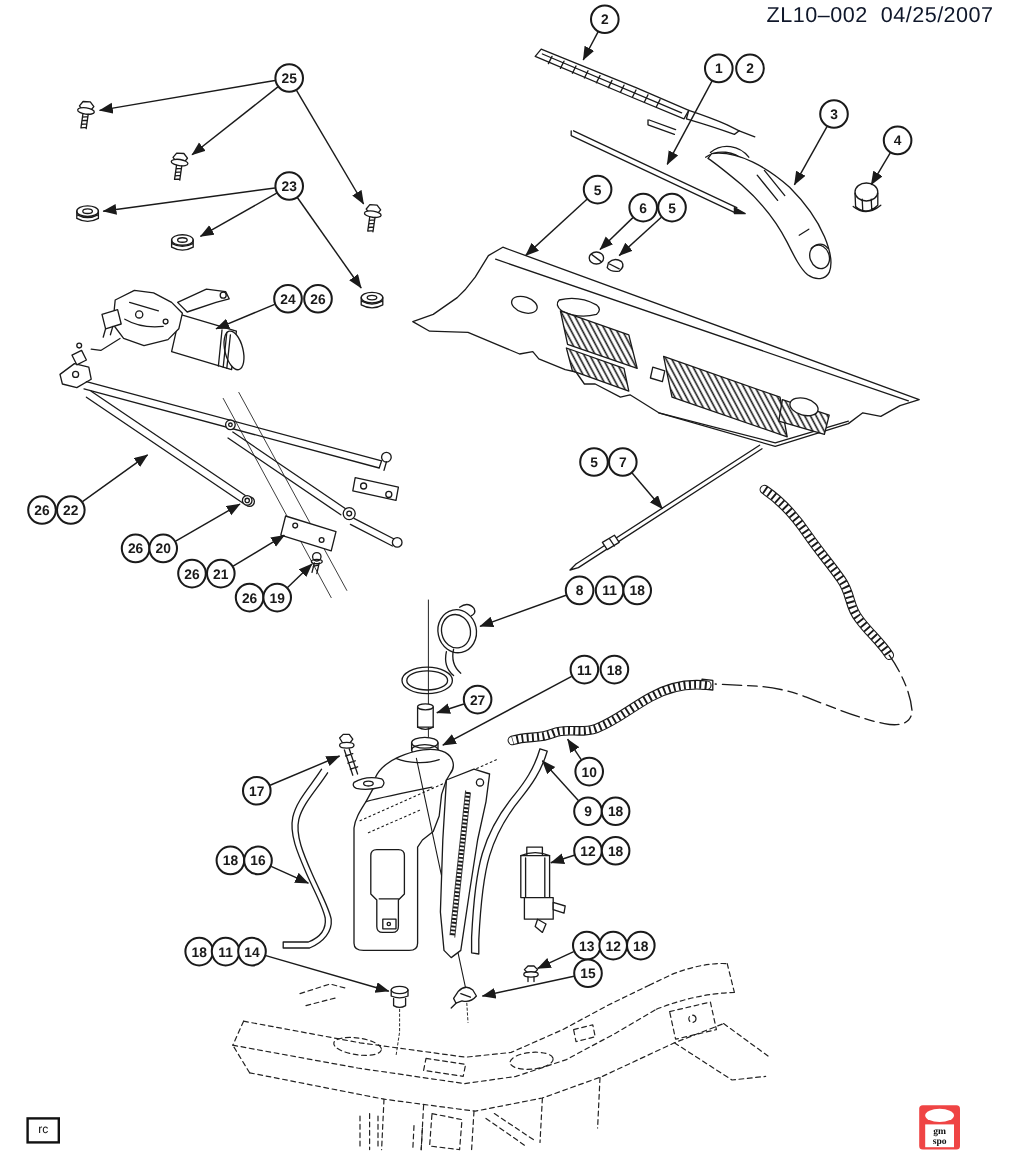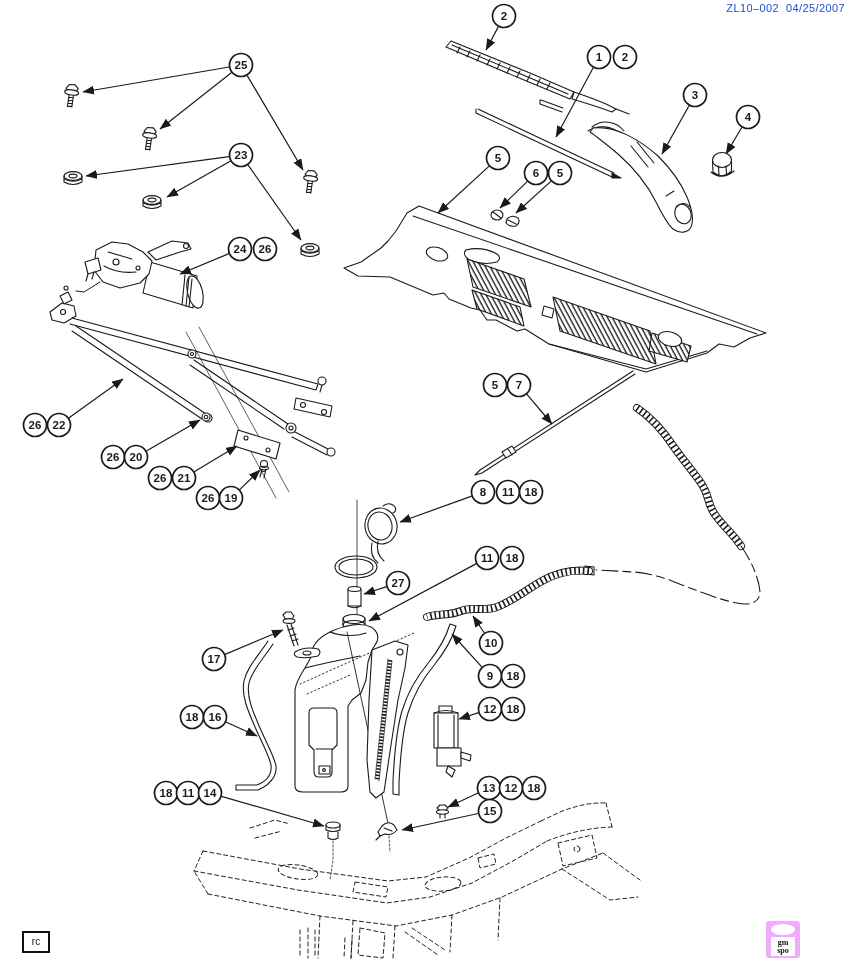--- a/index.html
+++ b/index.html
@@ -1,23 +1,23 @@
 <!DOCTYPE html>
 <html><head>
 <meta charset="utf-8">
 <style>
   html,body{margin:0;padding:0;background:#fff;}
   #page{position:relative;width:851px;height:960px;background:#fff;overflow:hidden;
         font-family:"Liberation Sans",sans-serif;color:#111;}
   #art-svg{position:absolute;left:0;top:0;}
-  .hdr{position:absolute;top:2px;right:6px;font-size:11px;letter-spacing:.4px;
-       font-family:"Liberation Sans",sans-serif;color:#1d4ed8;white-space:pre;}
+  .hdr{position:absolute;top:2px;right:23px;font-size:18px;letter-spacing:.4px;
+       font-family:"Liberation Sans",sans-serif;color:#0f172a;white-space:pre;}
   .rcbox{position:absolute;left:22px;top:931px;width:24px;height:18px;border:2px solid #111;
          font-size:10px;text-align:center;line-height:18px;color:#111;}
-  .gmspo{position:absolute;left:766px;top:921px;width:34px;height:37px;background:#f0abfc;
+  .gmspo{position:absolute;left:766px;top:921px;width:34px;height:37px;background:#ef4444;
          border-radius:3px;display:flex;flex-direction:column;align-items:center;}
   .gmspo .oval{width:24px;height:11px;background:#fff;border-radius:50%;margin-top:3px;}
   .gmspo .tag{width:24px;height:19px;background:#fff;margin-top:2px;display:flex;flex-direction:column;
          align-items:center;justify-content:center;font-family:"Liberation Serif",serif;
          font-weight:bold;font-size:8px;line-height:8px;color:#111;}
 </style>
 </head>
 <body>
 
 <div id="page">

